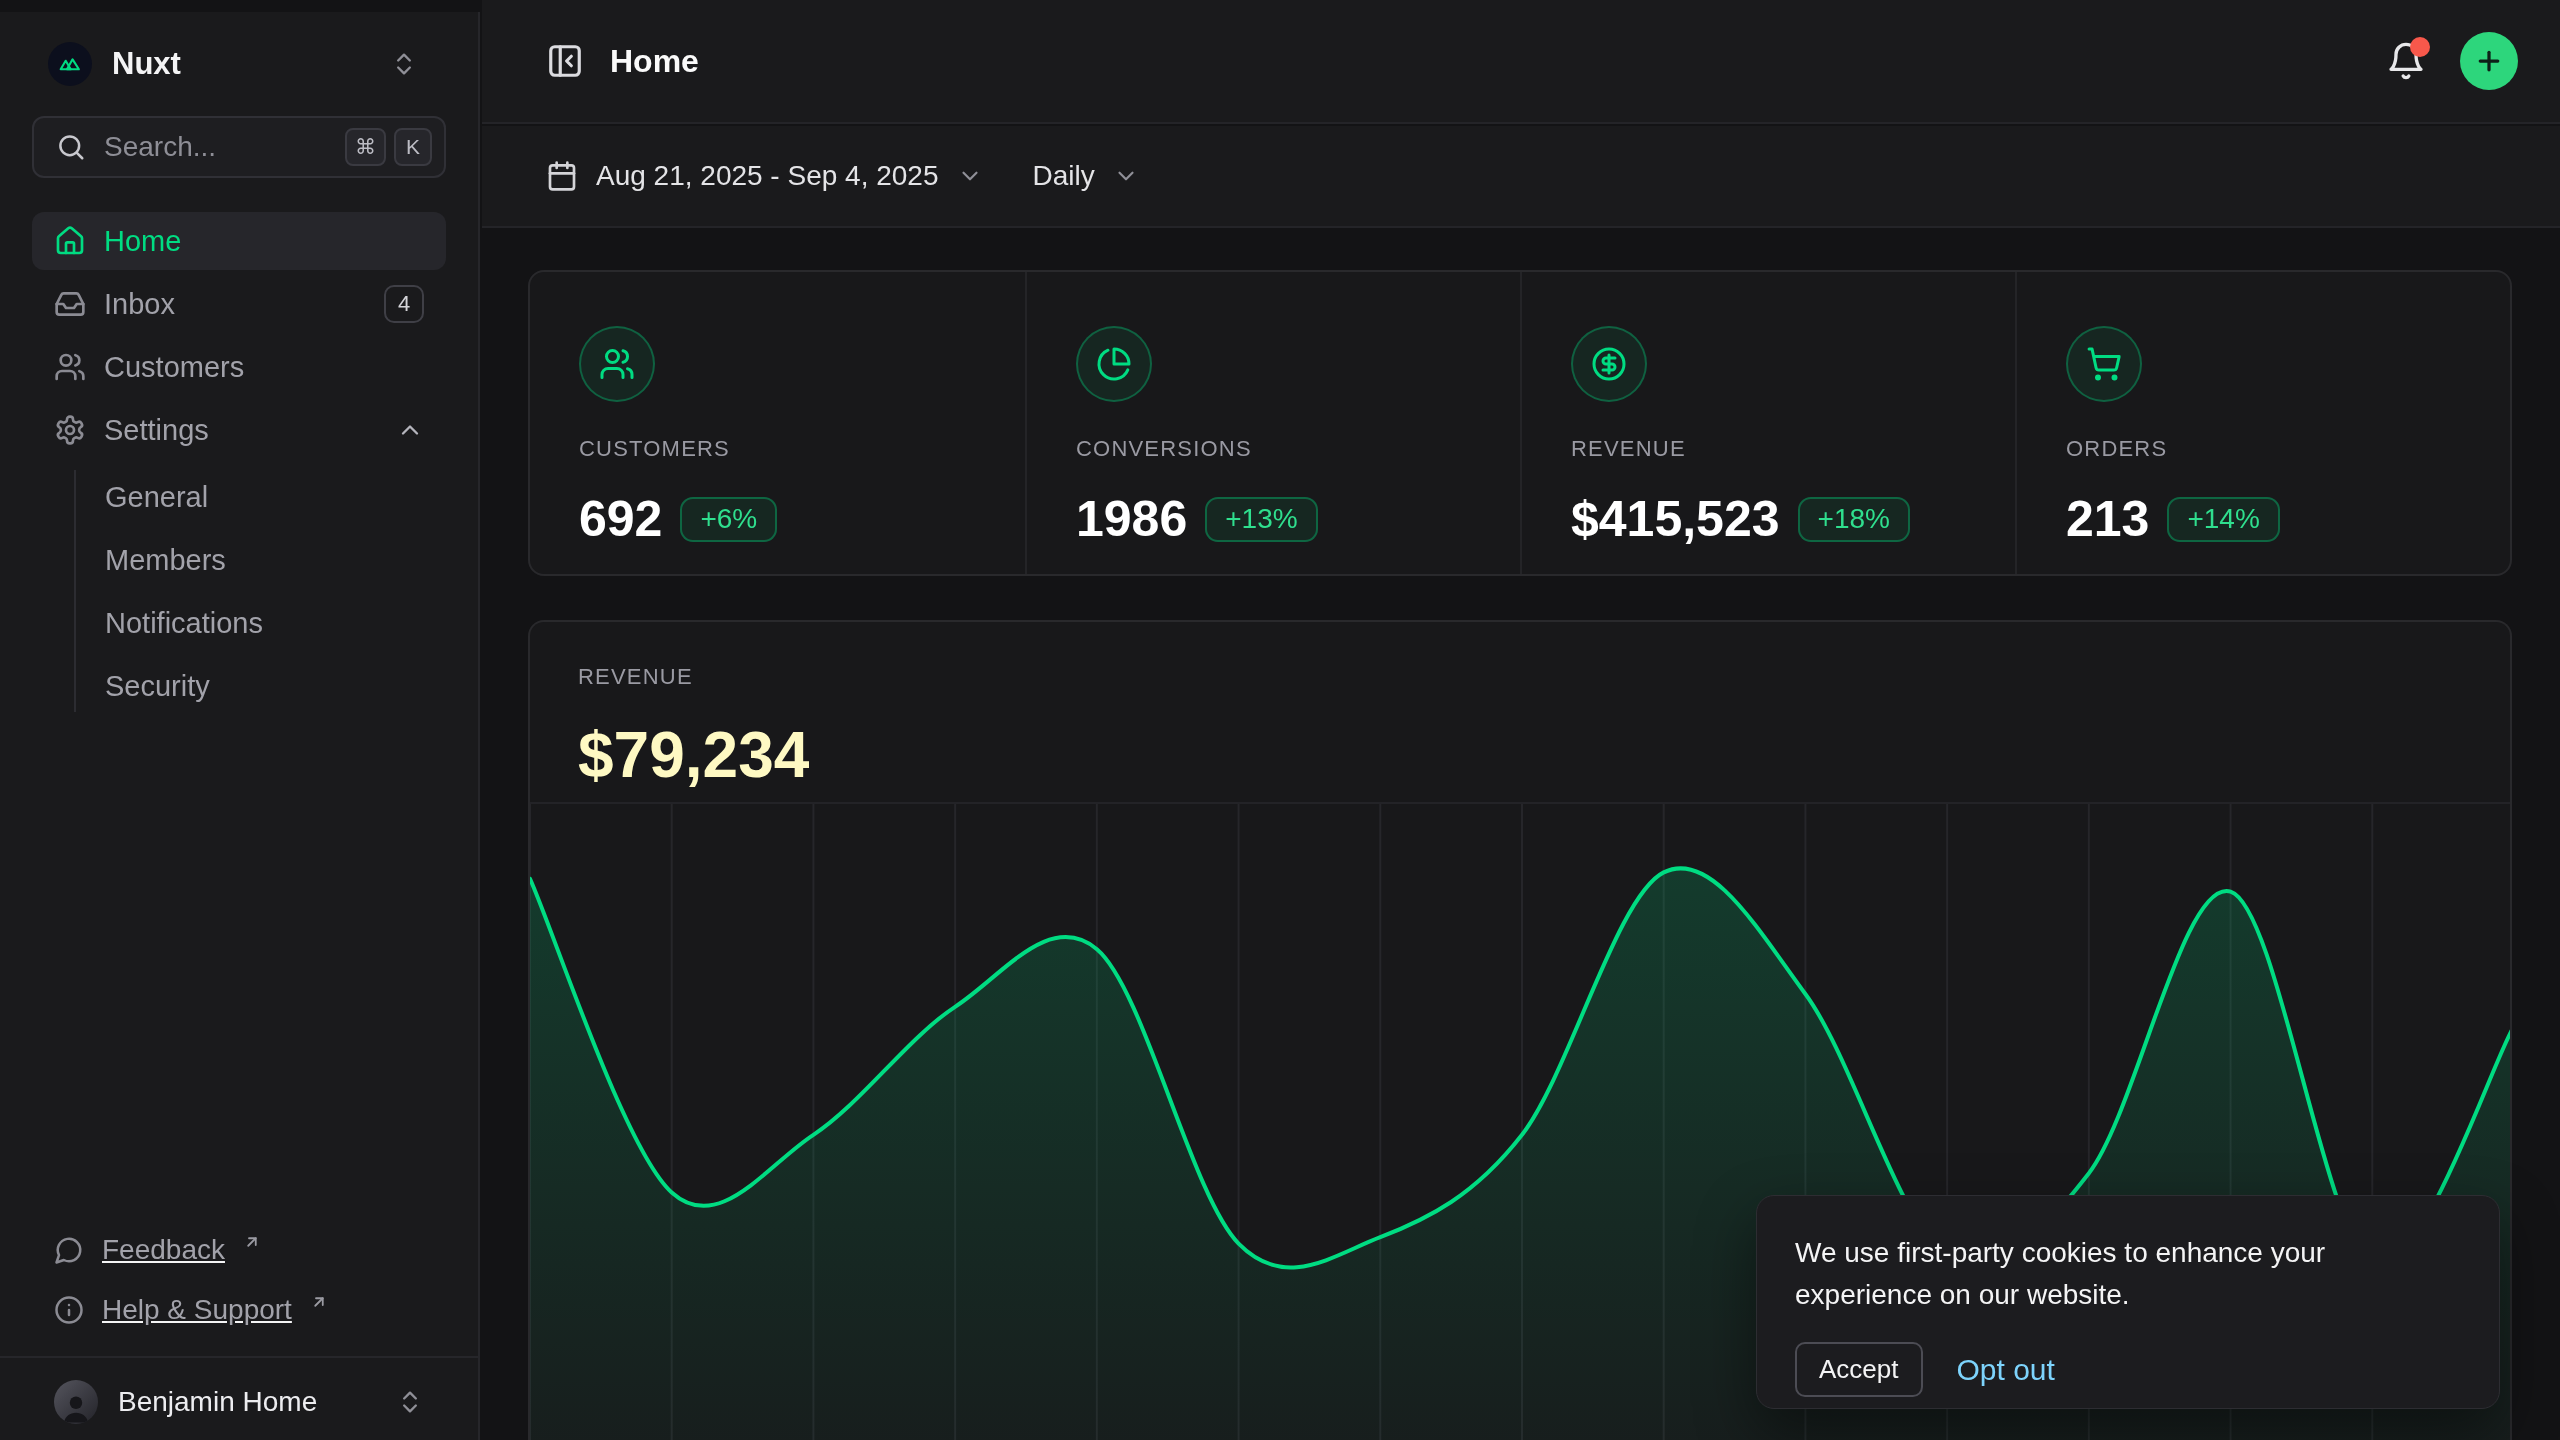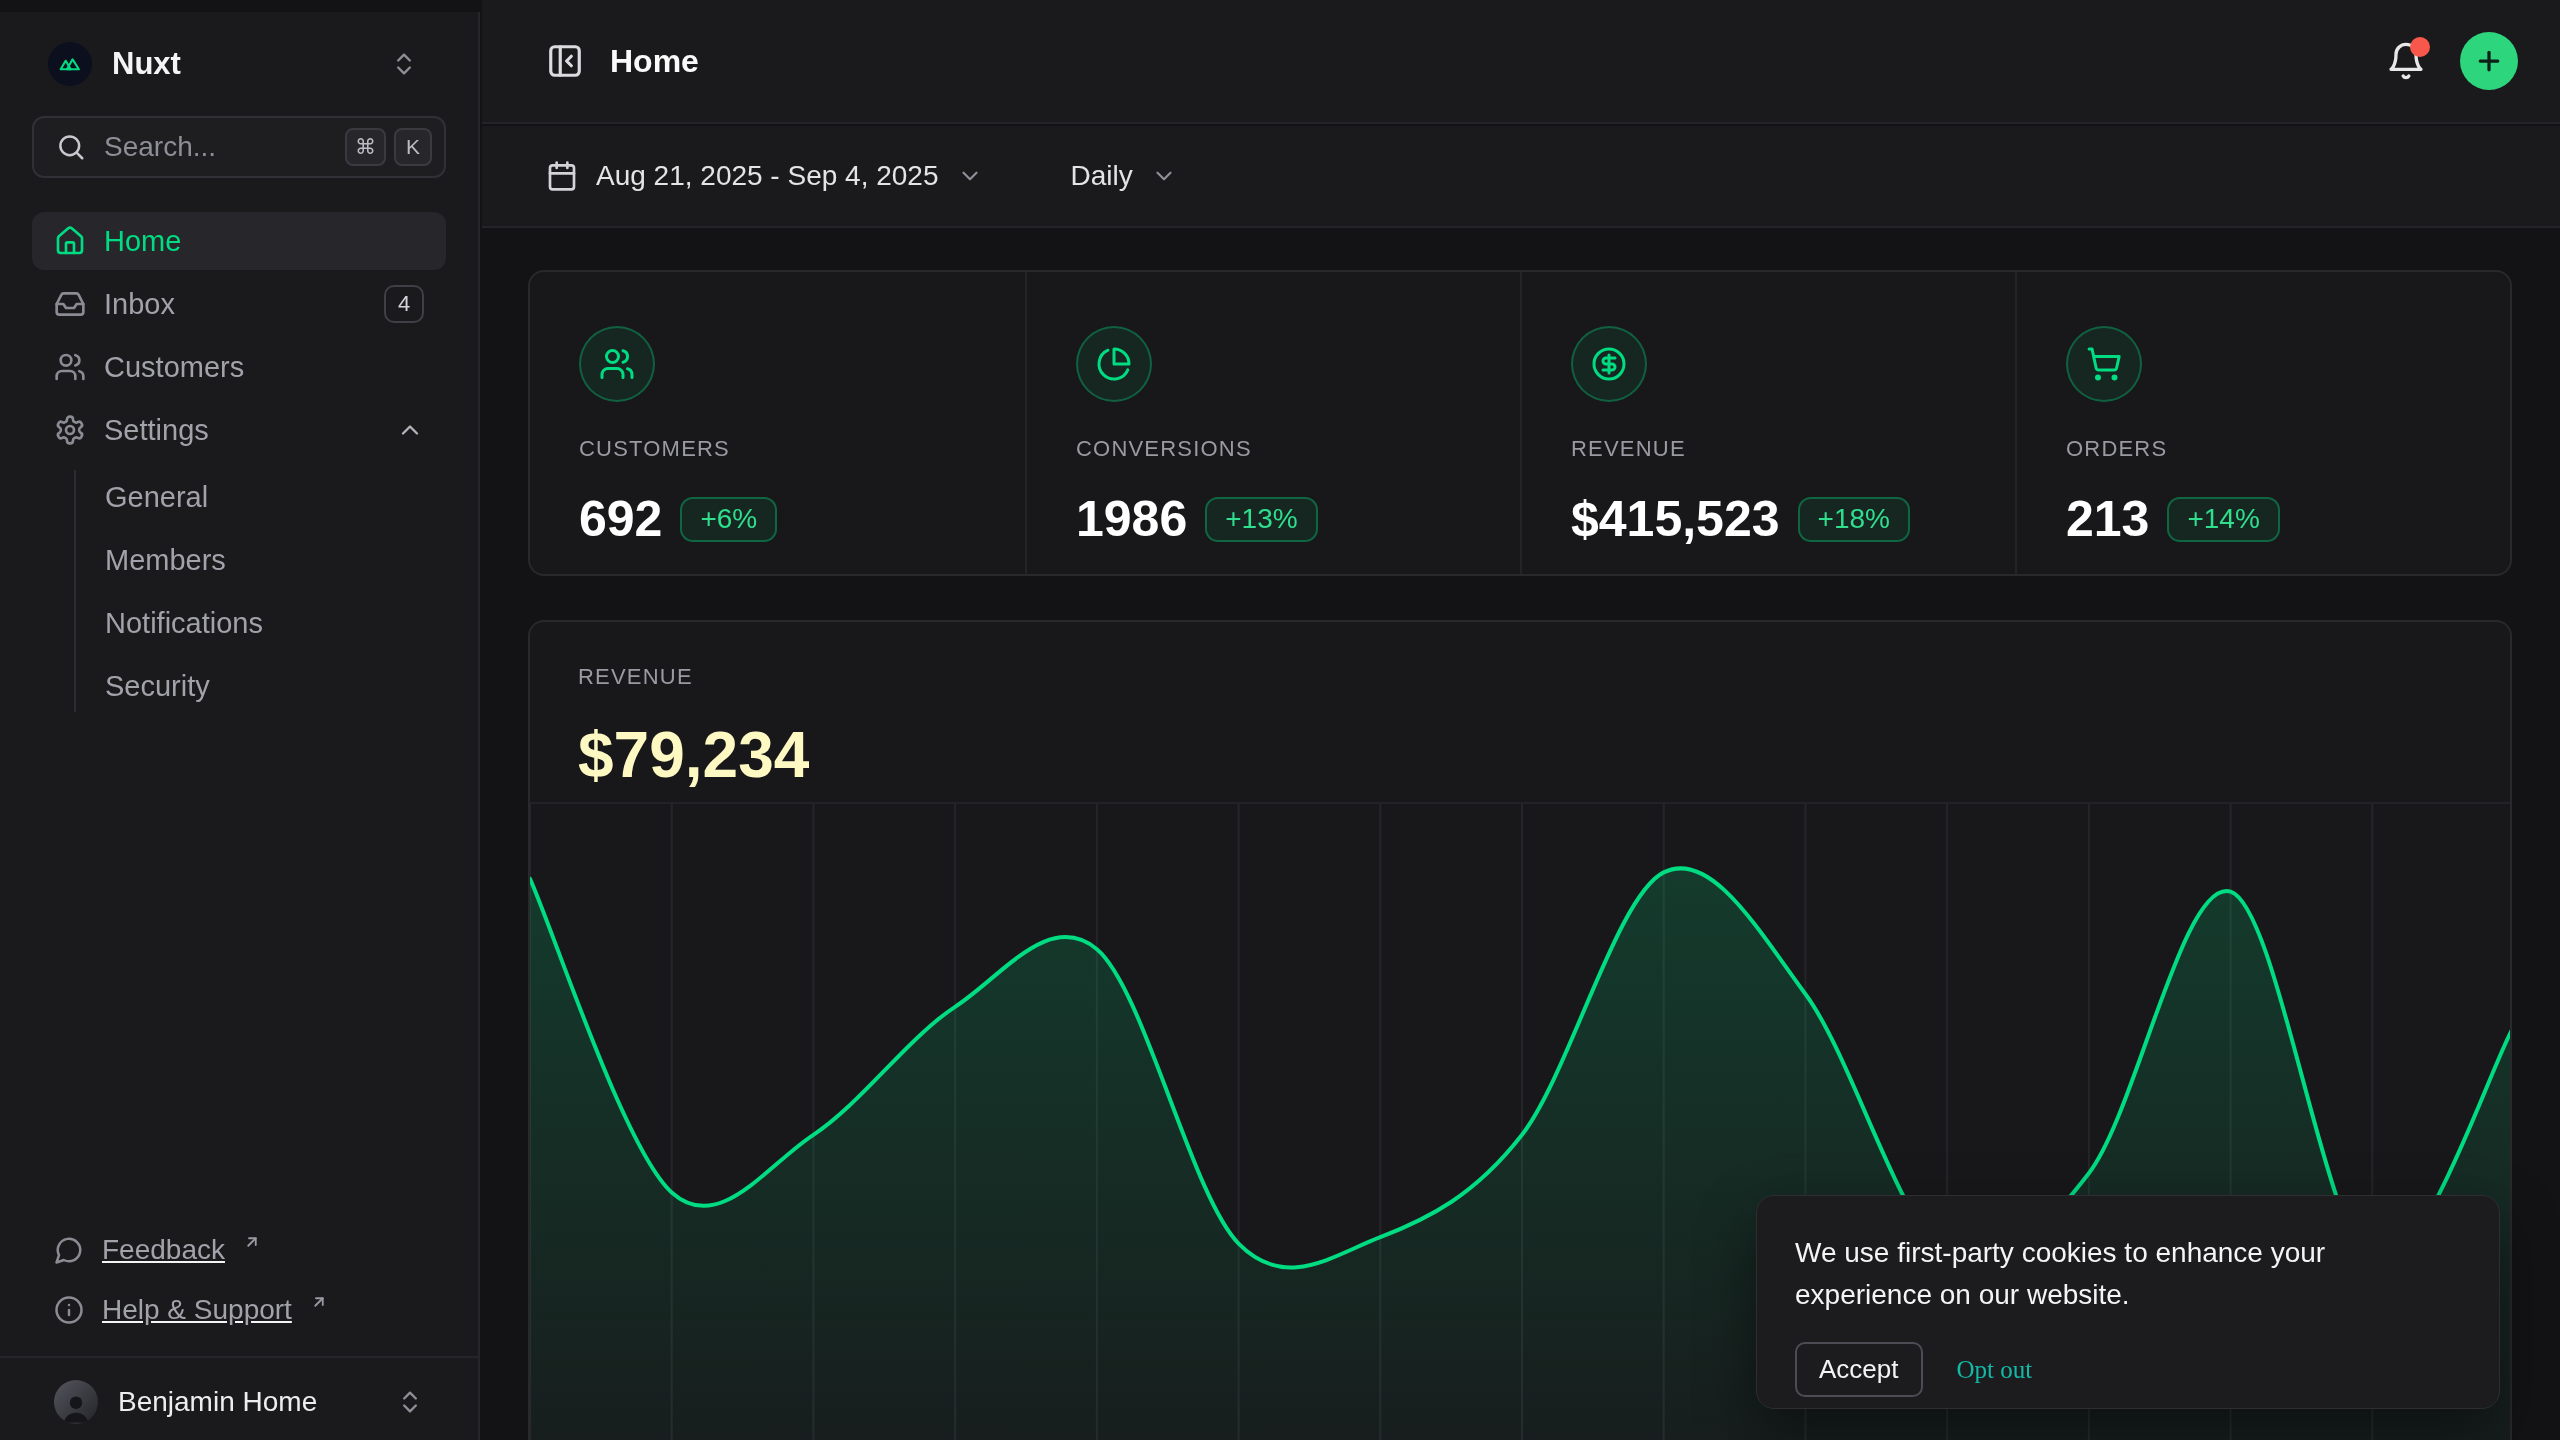--- a/index.html
+++ b/index.html
@@ -83,21 +83,21 @@
   .bell-btn { position:relative; color:#e8e8ea; cursor:pointer; display:flex; }
   .bell-dot { position:absolute; top:-4px; right:-4px; width:20px; height:20px; border-radius:50%; background:#f8584b; }
   .add-btn {
     width:58px; height:58px; border-radius:50%; background:#2dd67c; border:none;
     display:flex; align-items:center; justify-content:center; color:#0e2018; cursor:pointer;
   }
 
   .toolbar {
     position:absolute; left:482px; top:126px; width:2078px; height:102px;
     background:#1a1a1c; border-bottom:2px solid #242428;
-    display:flex; align-items:center; padding-left:64px; gap:88px;
+    display:flex; align-items:center; padding-left:64px; gap:50px;
   }
   .tool-group { display:flex; align-items:center; gap:18px; cursor:pointer; }
   .tool-group .gicon { color:#d4d4d8; display:flex; }
   .tool-label { font-size:28px; font-weight:500; color:#e4e4e7; }
   .tool-group .chev { color:#8f8f97; display:flex; }
 
   
   .stats-card {
     position:absolute; left:528px; top:270px; width:1984px; height:306px;
     background:#18181a; border:2px solid #29292c; border-radius:16px;
@@ -137,22 +137,22 @@
     box-shadow:0 24px 60px rgba(0,0,0,0.45); padding:36px 38px 0 38px; z-index:10;
   }
   .toast-msg { font-size:28px; line-height:42px; color:#f4f4f5; }
   .toast-actions { margin-top:26px; display:flex; align-items:center; gap:34px; }
   .accept-btn {
     background:transparent; border:2px solid #4c4c54; border-radius:10px;
     color:#f4f4f5; font-size:26px; padding:10px 22px; cursor:pointer;
     font-family:inherit;
   }
   .optout-btn {
-    background:transparent; border:none; color:#14b8a6; font-size:25px;
-    cursor:pointer; font-family:Liberation Serif, serif;
+    background:transparent; border:none; color:#7dd3fc; font-size:30px;
+    cursor:pointer; font-family:Liberation Sans, sans-serif;
   }
 </style>
 </head>
 <body>
 
 <aside class="sidebar">
 
   <div class="logo-row">
     <span class="logo-badge">
       <svg width="28" height="28" viewBox="0 0 24 24" fill="none" stroke="#00dc82" stroke-width="1.8" stroke-linejoin="round" stroke-linecap="round">

